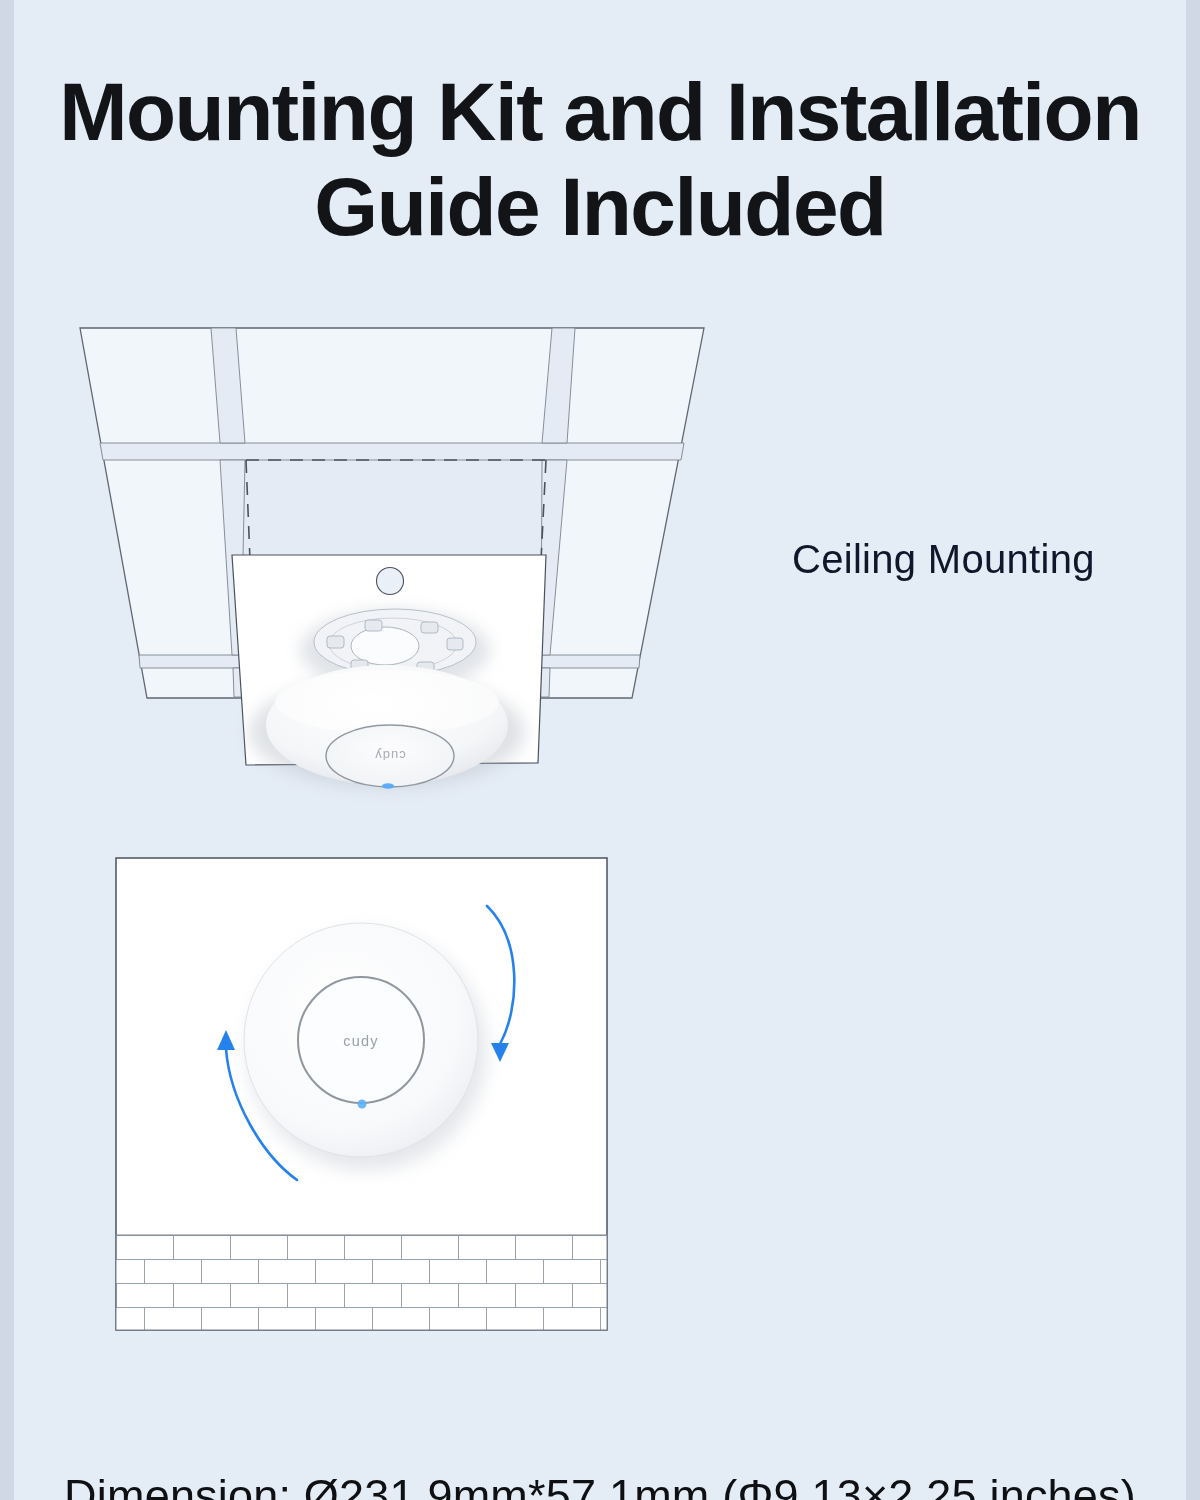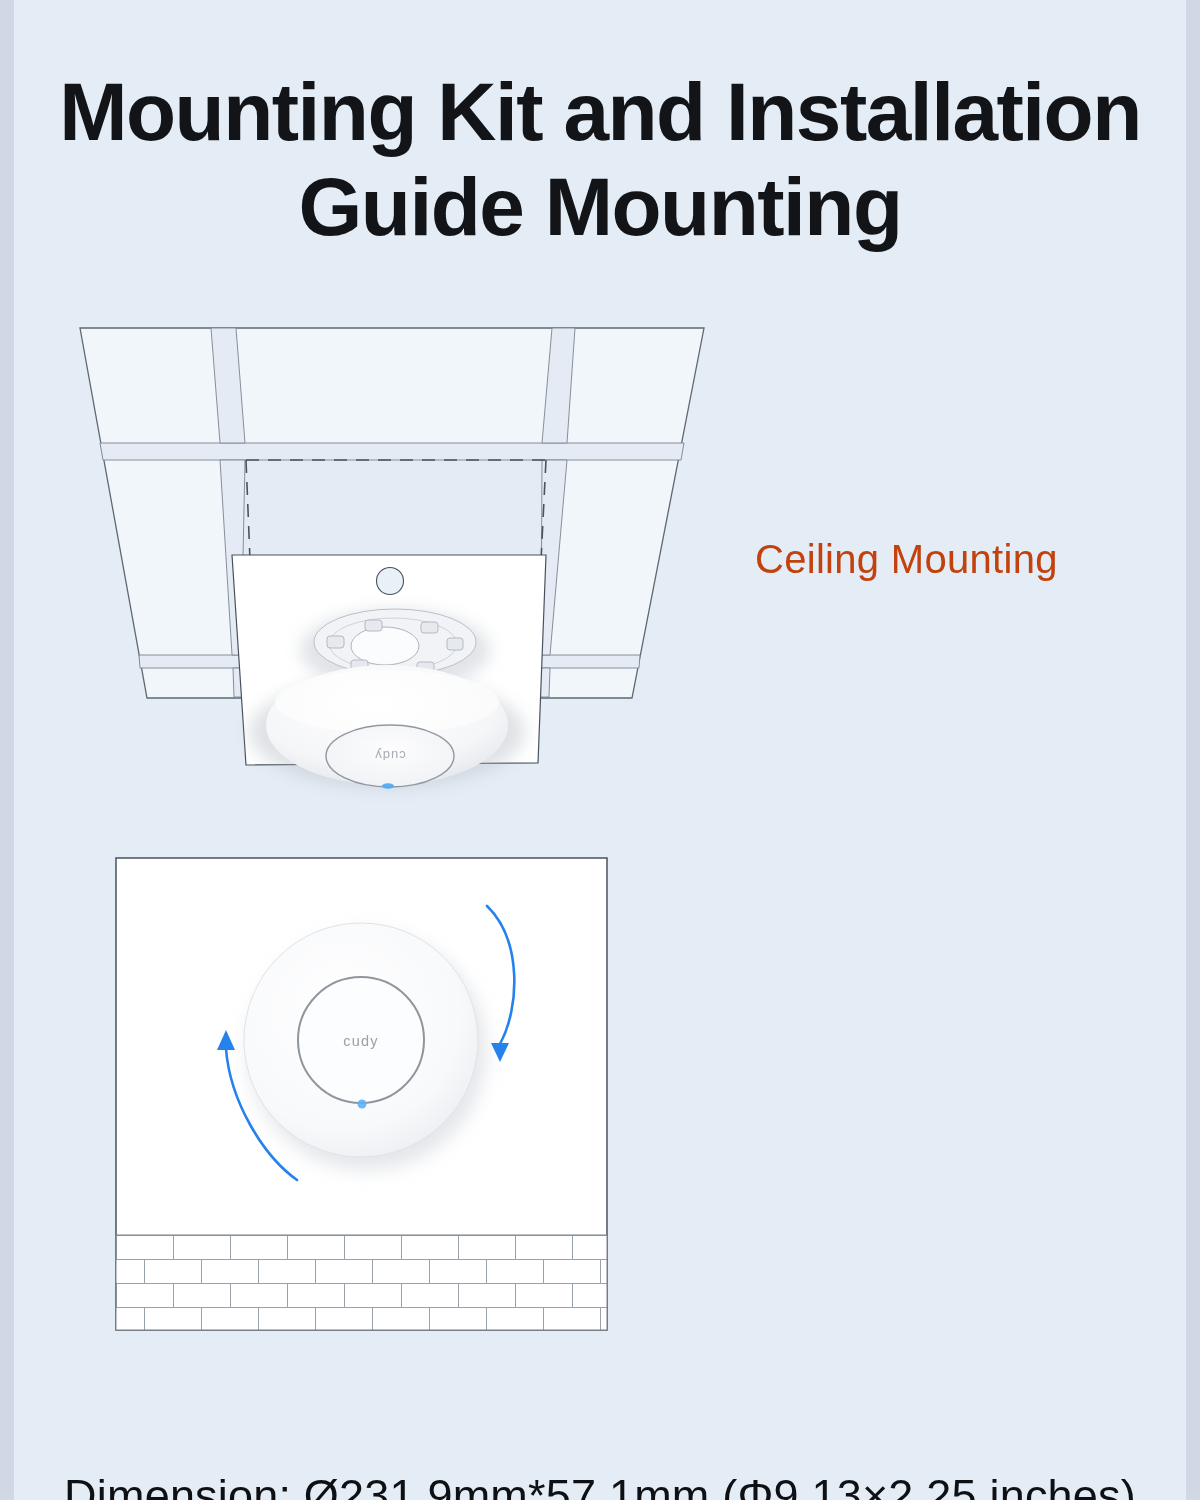--- a/index.html
+++ b/index.html
@@ -6,41 +6,41 @@
   .stage{
     position:relative;width:1172px;height:1500px;margin:0 auto;
     background:#e4ecf6;overflow:hidden;
     font-family:"Liberation Sans", sans-serif;color:#121417;
   }
   .title{
     position:absolute;top:64px;left:0;right:0;text-align:center;
     font-size:82px;font-weight:700;line-height:1.16;letter-spacing:-1.5px;color:#121417;
   }
   .section-label{
-    position:absolute;font-size:40px;font-weight:400;color:#c2410c;letter-spacing:.3px;white-space:nowrap;
+    position:absolute;font-size:40px;font-weight:400;color:#0f172a;letter-spacing:.3px;white-space:nowrap;margin-left:37px;
   }
   .label-ceiling{left:741px;top:537px;}
   .label-wall{left:739px;top:1067px;}
   .dimension{
     position:absolute;left:0;right:0;top:1428px;text-align:center;
     font-size:45px;font-weight:400;color:#0e1013;letter-spacing:.2px;white-space:nowrap;margin-top:42px;
   }
   svg{position:absolute;overflow:visible;}
   .fig-ceiling{left:55px;top:320px;}
   .fig-wall{left:100px;top:855px;}
   text{font-family:"Liberation Sans", sans-serif;}
 </style>
 </head>
 <body>
 
 <div class="stage">
 
   <div class="title">
     <div>Mounting Kit and Installation</div>
-    <div>Guide Mounting</div>
+    <div>Guide Included</div>
   </div>
 
   <svg class="fig-ceiling" width="660" height="500" viewBox="0 0 660 500">
     <defs>
       <radialGradient id="domeGrad" cx="45%" cy="32%" r="78%">
         <stop offset="0%" stop-color="#ffffff"></stop>
         <stop offset="65%" stop-color="#f5f6f8"></stop>
         <stop offset="100%" stop-color="#dfe2e7"></stop>
       </radialGradient>
       <radialGradient id="faceGrad" cx="50%" cy="40%" r="70%">

